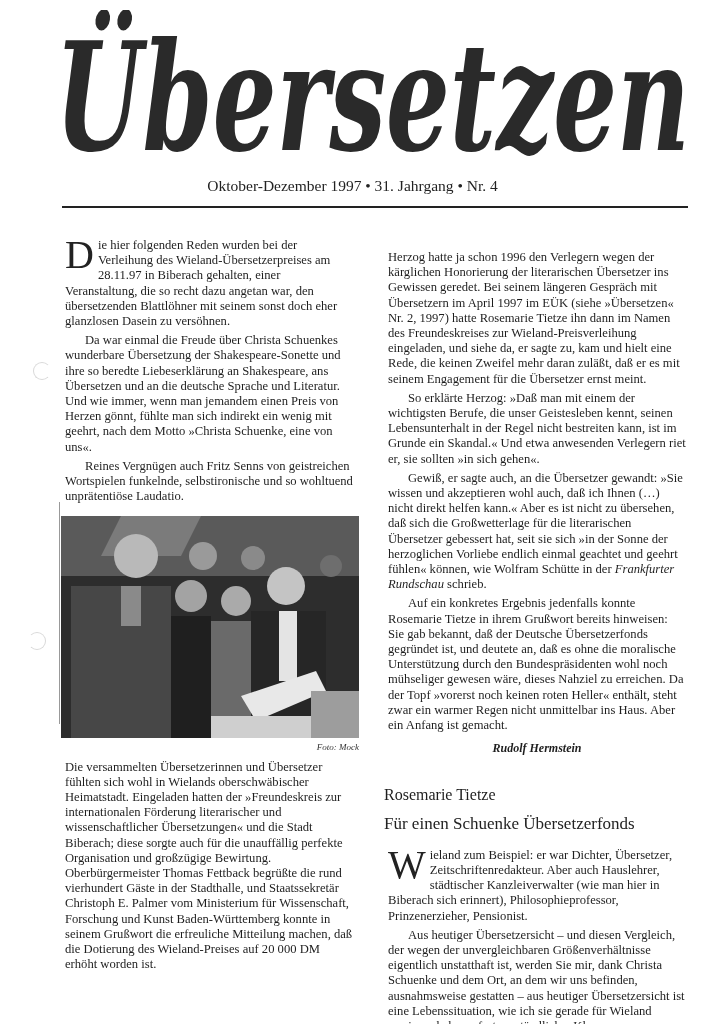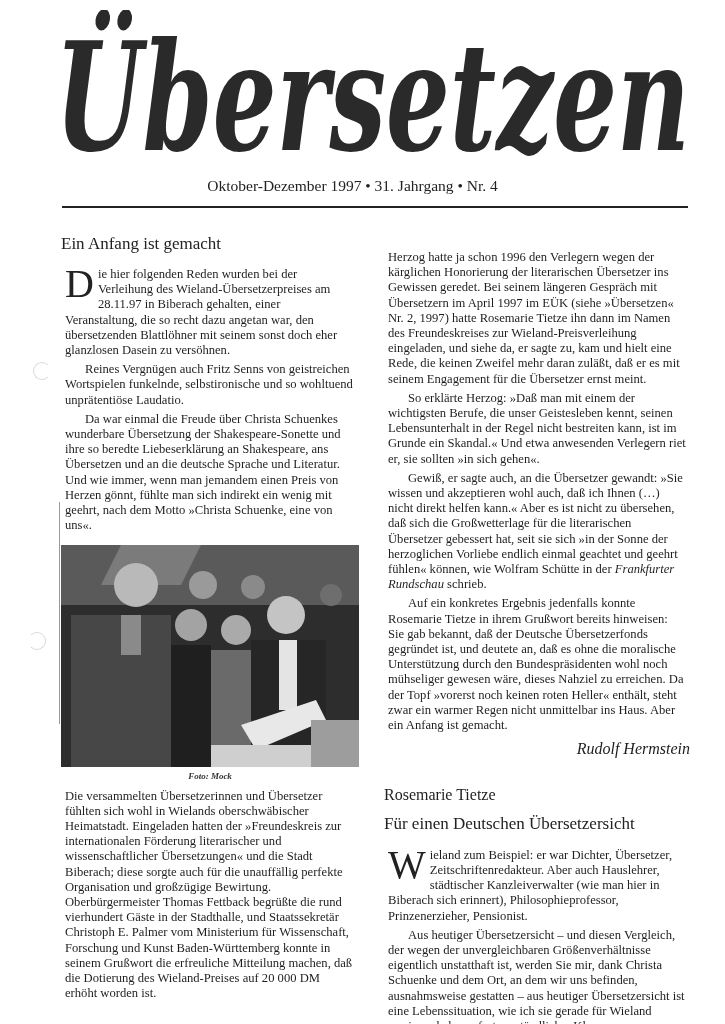--- a/index.html
+++ b/index.html
@@ -31,25 +31,25 @@
   .dropcap-para { position: relative; }
   .dropcap {
     float: left; font-size: 40px; line-height: 30px; margin: 2px 4px 0 0; color: #222;
   }
   .photo {
     position: relative; width: 298px; height: 222px; margin-top: 12px;
     background: #3a3a3a; overflow: hidden;
   }
   .photo svg { width: 100%; height: 100%; display: block; }
   .credit {
-    text-align: center; font-style: italic; font-weight: bold; font-size: 9px;
+    text-align: right; font-style: italic; font-weight: normal; font-size: 9px;
     margin: 2px 0 4px 0; color: #333;
   }
   .signature {
-    text-align: right; font-style: italic; font-weight: normal; font-size: 16px; margin: 8px 0 0 0;
+    text-align: center; font-style: italic; font-weight: bold; font-size: 12px; margin: 8px 0 0 0;
   }
   .author { font-size: 16px; margin-top: 30px; }
   h2.headline2 {
     font-weight: normal; font-size: 17px; margin: 12px 0 14px 0; line-height: 20px; color: #222;
   }
   .punch {
     position: absolute; width: 16px; height: 16px; border-radius: 50%;
     border: 1px solid #d9d9d9; border-right-color: transparent;
   }
   .fold {
@@ -66,26 +66,25 @@
 </div>
 
 <div class="issue-line">Oktober-Dezember 1997 • 31. Jahrgang • Nr. 4</div>
 <div class="rule"></div>
 
 <div class="punch" style="left:33px; top:362px;"></div>
 <div class="punch" style="left:28px; top:632px; transform: rotate(180deg);"></div>
 <div class="fold"></div>
 
 <div class="col col-left">
-  <h1 class="headline">Ein Anfang ist gemacht</h1>
   <p class="dropcap-para">
     <span class="dropcap">D</span><span>ie hier folgenden Reden wurden bei der Verleihung des Wieland-Übersetzerpreises am 28.11.97 in Biberach gehalten, einer Veranstaltung, die so recht dazu angetan war, den übersetzenden Blattlöhner mit seinem sonst doch eher glanzlosen Dasein zu versöhnen.</span>
   </p>
+  <p class="indent">Da war einmal die Freude über Christa Schuenkes wunderbare Übersetzung der Shakespeare-Sonette und ihre so beredte Liebeserklärung an Shakespeare, ans Übersetzen und an die deutsche Sprache und Literatur. Und wie immer, wenn man jemandem einen Preis von Herzen gönnt, fühlte man sich indirekt ein wenig mit geehrt, nach dem Motto »Christa Schuenke, eine von uns«.</p>
   <p class="indent">Reines Vergnügen auch Fritz Senns von geistreichen Wortspielen funkelnde, selbstironische und so wohltuend unprätentiöse Laudatio.</p>
-  <p class="indent">Da war einmal die Freude über Christa Schuenkes wunderbare Übersetzung der Shakespeare-Sonette und ihre so beredte Liebeserklärung an Shakespeare, ans Übersetzen und an die deutsche Sprache und Literatur. Und wie immer, wenn man jemandem einen Preis von Herzen gönnt, fühlte man sich indirekt ein wenig mit geehrt, nach dem Motto »Christa Schuenke, eine von uns«.</p>
 
   <div class="photo">
     <svg viewBox="0 0 298 222" preserveAspectRatio="none">
       <rect x="0" y="0" width="298" height="222" fill="#2d2d2d"></rect>
       <rect x="0" y="0" width="298" height="60" fill="#5a5a5a"></rect>
       <polygon points="60,0 140,0 120,40 40,40" fill="#7b7b7b"></polygon>
 
       <circle cx="142" cy="40" r="14" fill="#9a9a9a"></circle>
       <circle cx="192" cy="42" r="12" fill="#8a8a8a"></circle>
       <circle cx="270" cy="50" r="11" fill="#6e6e6e"></circle>
@@ -115,18 +114,18 @@
 </div>
 
 <div class="col col-right">
   <p>Herzog hatte ja schon 1996 den Verlegern wegen der kärglichen Honorierung der literarischen Übersetzer ins Gewissen geredet. Bei seinem längeren Gespräch mit Übersetzern im April 1997 im EÜK (siehe »Übersetzen« Nr. 2, 1997) hatte Rosemarie Tietze ihn dann im Namen des Freundeskreises zur Wieland-Preisverleihung eingeladen, und siehe da, er sagte zu, kam und hielt eine Rede, die keinen Zweifel mehr daran zuläßt, daß er es mit seinem Engagement für die Übersetzer ernst meint.</p>
   <p class="indent">So erklärte Herzog: »Daß man mit einem der wichtigsten Berufe, die unser Geistesleben kennt, seinen Lebensunterhalt in der Regel nicht bestreiten kann, ist im Grunde ein Skandal.« Und etwa anwesenden Verlegern riet er, sie sollten »in sich gehen«.</p>
   <p class="indent"><span>Gewiß, er sagte auch, an die Übersetzer gewandt: »Sie wissen und akzeptieren wohl auch, daß ich Ihnen (…) nicht direkt helfen kann.« Aber es ist nicht zu übersehen, daß sich die Großwetterlage für die literarischen Übersetzer gebessert hat, seit sie sich »in der Sonne der herzoglichen Vorliebe endlich einmal geachtet und geehrt fühlen« können, wie Wolfram Schütte in der </span><i>Frankfurter Rundschau</i><span> schrieb.</span></p>
   <p class="indent">Auf ein konkretes Ergebnis jedenfalls konnte Rosemarie Tietze in ihrem Grußwort bereits hinweisen: Sie gab bekannt, daß der Deutsche Übersetzerfonds gegründet ist, und deutete an, daß es ohne die moralische Unterstützung durch den Bundespräsidenten wohl noch mühseliger gewesen wäre, dieses Nahziel zu erreichen. Da der Topf »vorerst noch keinen roten Heller« enthält, steht zwar ein warmer Regen nicht unmittelbar ins Haus. Aber ein Anfang ist gemacht.</p>
   <div class="signature">Rudolf Hermstein</div>
 
   <div class="author">Rosemarie Tietze</div>
-  <h2 class="headline2">Für einen Deutschen Übersetzersicht</h2>
+  <h2 class="headline2">Für einen Schuenke Übersetzerfonds</h2>
   <p class="dropcap-para">
     <span class="dropcap">W</span><span>ieland zum Beispiel: er war Dichter, Übersetzer, Zeitschriftenredakteur. Aber auch Hauslehrer, städtischer Kanzleiverwalter (wie man hier in Biberach sich erinnert), Philosophieprofessor, Prinzenerzieher, Pensionist.</span>
   </p>
   <p class="indent">Aus heutiger Übersetzersicht – und diesen Vergleich, der wegen der unvergleichbaren Größenverhältnisse eigentlich unstatthaft ist, werden Sie mir, dank Christa Schuenke und dem Ort, an dem wir uns befinden, ausnahmsweise gestatten – aus heutiger Übersetzersicht ist eine Lebenssituation, wie ich sie gerade für Wieland umrissen habe, sofort verständlich. »Klar, Mischkalkulation!« Denn das Prinzip hat sich nicht geändert. Auch wir leben von Brotarbeiten oder sonstigen Einkünften, oder vom Ehepartner, und oftmals sind diese privaten »Subventionen«, die wir der Literatur</p>
 </div>
 
 </body></html>

